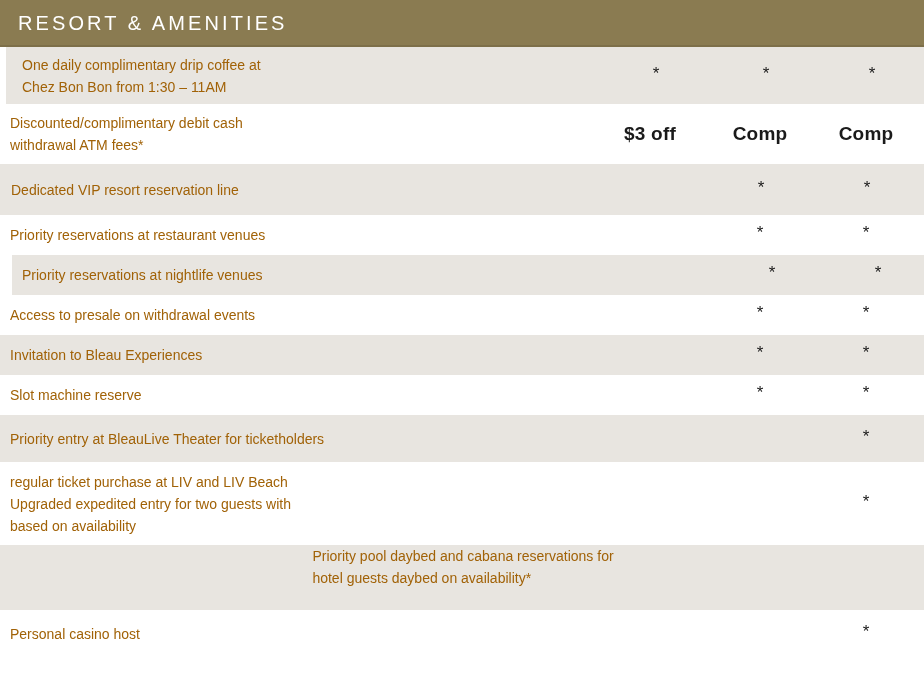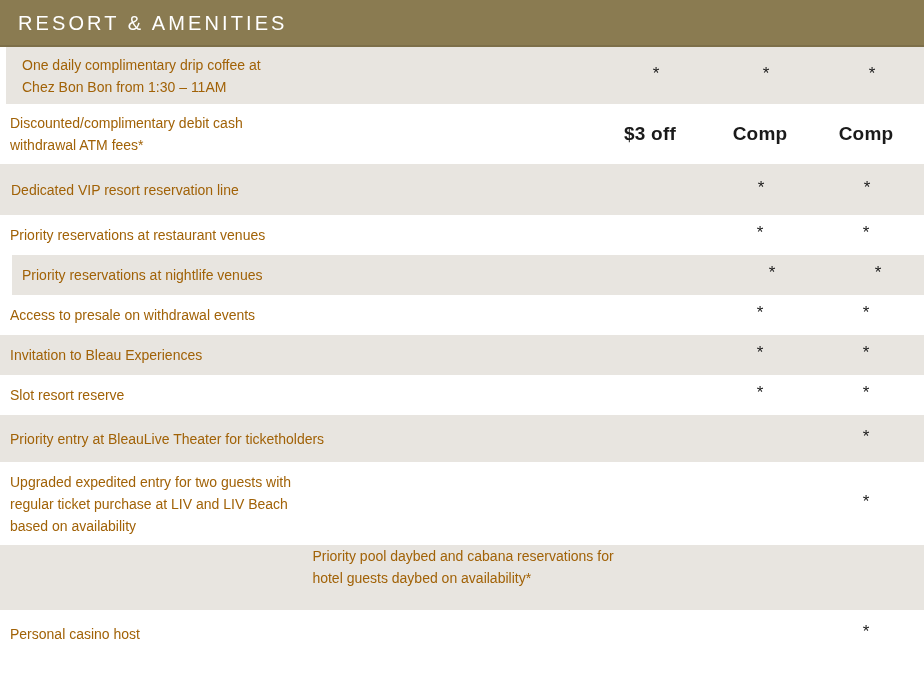--- a/index.html
+++ b/index.html
@@ -170,38 +170,38 @@
       <div class="benefit-row shaded" style="height: 40px;">
         <div class="benefit-label">
           <span class="line">Invitation to Bleau Experiences</span>
         </div>
         <div class="tier-cell col1"><span class="mark-empty"></span></div>
         <div class="tier-cell col2"><span class="mark-star">*</span></div>
         <div class="tier-cell col3"><span class="mark-star">*</span></div>
       </div>
       <div class="benefit-row" style="height: 40px;">
         <div class="benefit-label">
-          <span class="line">Slot resort reserve</span>
+          <span class="line">Slot machine reserve</span>
         </div>
         <div class="tier-cell col1"><span class="mark-empty"></span></div>
         <div class="tier-cell col2"><span class="mark-star">*</span></div>
         <div class="tier-cell col3"><span class="mark-star">*</span></div>
       </div>
       <div class="benefit-row shaded" style="height: 47px;">
         <div class="benefit-label">
           <span class="line">Priority entry at BleauLive Theater for ticketholders</span>
         </div>
         <div class="tier-cell col1"><span class="mark-empty"></span></div>
         <div class="tier-cell col2"><span class="mark-empty"></span></div>
         <div class="tier-cell col3"><span class="mark-star">*</span></div>
       </div>
       <div class="benefit-row" style="height: 83px;">
         <div class="benefit-label">
+          <span class="line">regular ticket purchase at LIV and LIV Beach</span>
           <span class="line">Upgraded expedited entry for two guests with</span>
-          <span class="line">regular ticket purchase at LIV and LIV Beach</span>
           <span class="line">based on availability</span>
         </div>
         <div class="tier-cell col1"><span class="mark-empty"></span></div>
         <div class="tier-cell col2"><span class="mark-empty"></span></div>
         <div class="tier-cell col3"><span class="mark-star">*</span></div>
       </div>
       <div class="benefit-row shaded" style="height: 65px; flex-direction: column;">
         <div class="benefit-label">
           <span class="line">Priority pool daybed and cabana reservations for</span>
           <span class="line">hotel guests daybed on availability*</span>

